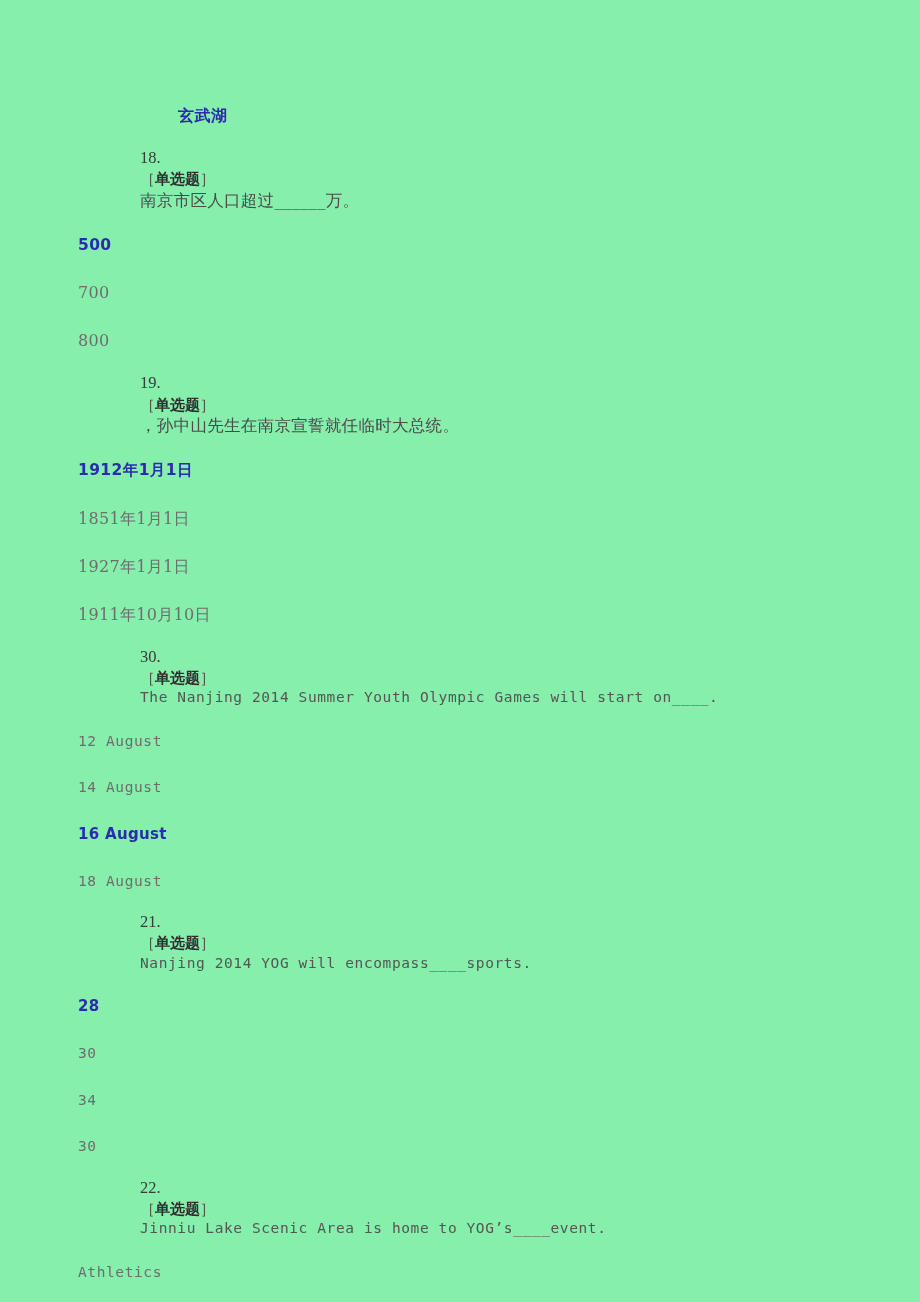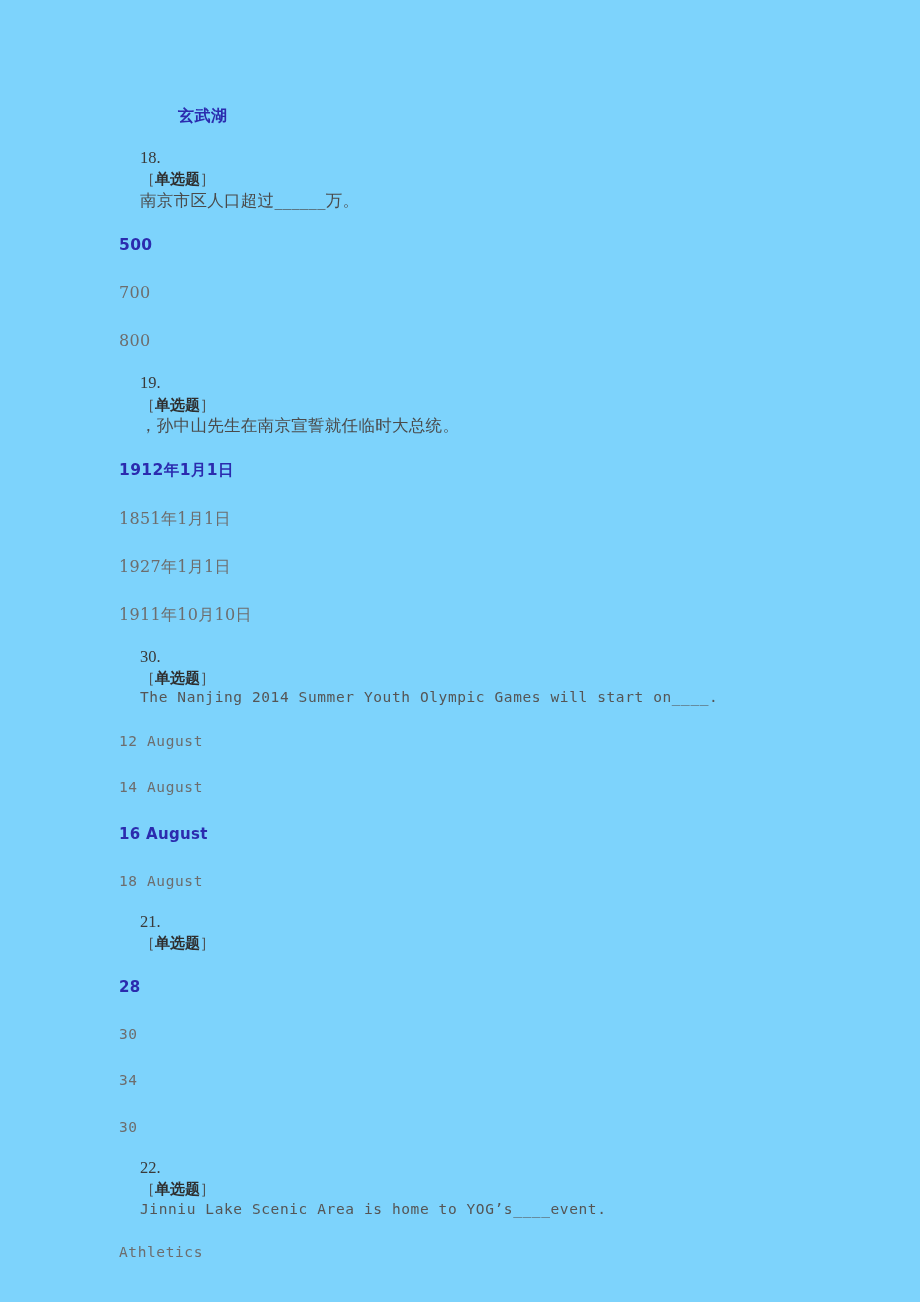--- a/index.html
+++ b/index.html
@@ -12,21 +12,21 @@
     height: 1302px;
     position: relative;
     font-family: "Liberation Serif", "DejaVu Serif", serif;
     -webkit-font-smoothing: antialiased;
   }
 
   .page {
     position: relative;
     width: 920px;
     height: 1302px;
-    background: #7dd3fc;
+    background: #86efac;
     overflow: hidden;
     box-sizing: border-box;
     padding-top: 108px;
   }
 
   
   .orphan-option {
     margin-left: 178px;
     font-size: 16px;
     line-height: 1;
@@ -84,21 +84,21 @@
     font-size: 14.5px;
     letter-spacing: 0.6px;
     color: #555555;
   }
 
   
   .options {
     margin-top: 0;
   }
   .option {
-    padding-left: 119px;
+    padding-left: 78px;
     margin-top: 32px;
     color: #6d6d6d;
     line-height: 1;
   }
   .option:first-child {
     margin-top: 26px;
   }
   .option.selected {
     color: #2b2bae;
     font-weight: bold;
@@ -170,20 +170,21 @@
           <div class="option opt-en">12 August</div>
           <div class="option opt-en">14 August</div>
           <div class="option opt-en selected">16 August</div>
           <div class="option opt-en">18 August</div>
         </div>
       </div>
       <div class="question">
         <div class="q-line q-en">
           <span class="q-num">21.</span>
           <span class="q-type"><span>［</span><b>单选题</b><span>］</span></span>
+          <span class="q-text">Nanjing 2014 YOG will encompass____sports.</span>
         </div>
         <div class="options">
           <div class="option opt-en selected">28</div>
           <div class="option opt-en">30</div>
           <div class="option opt-en">34</div>
           <div class="option opt-en">30</div>
         </div>
       </div>
       <div class="question">
         <div class="q-line q-en">

